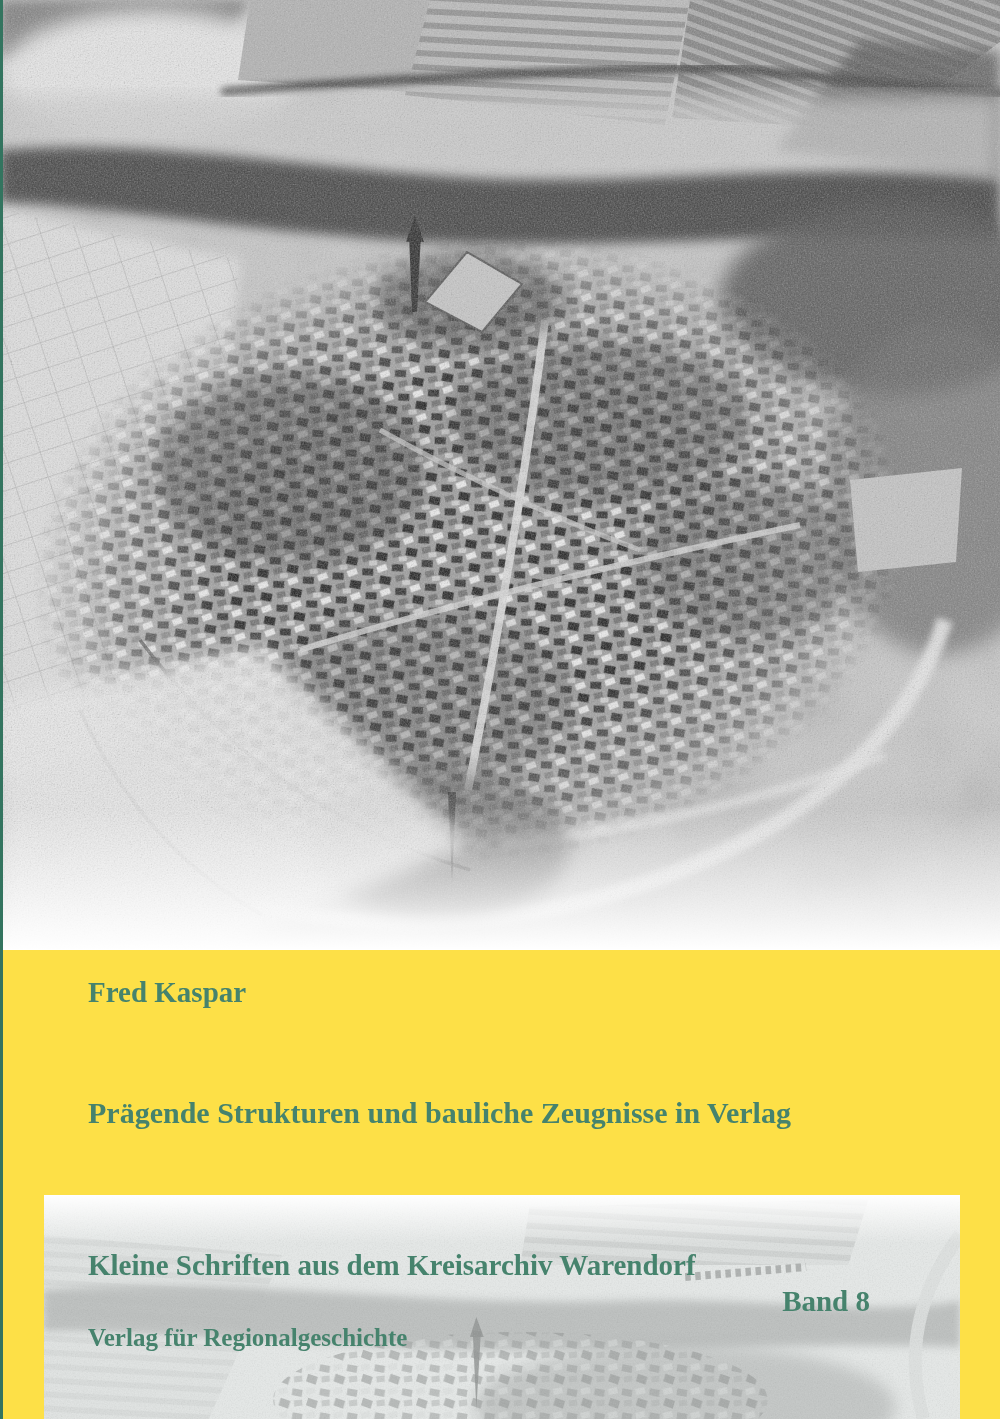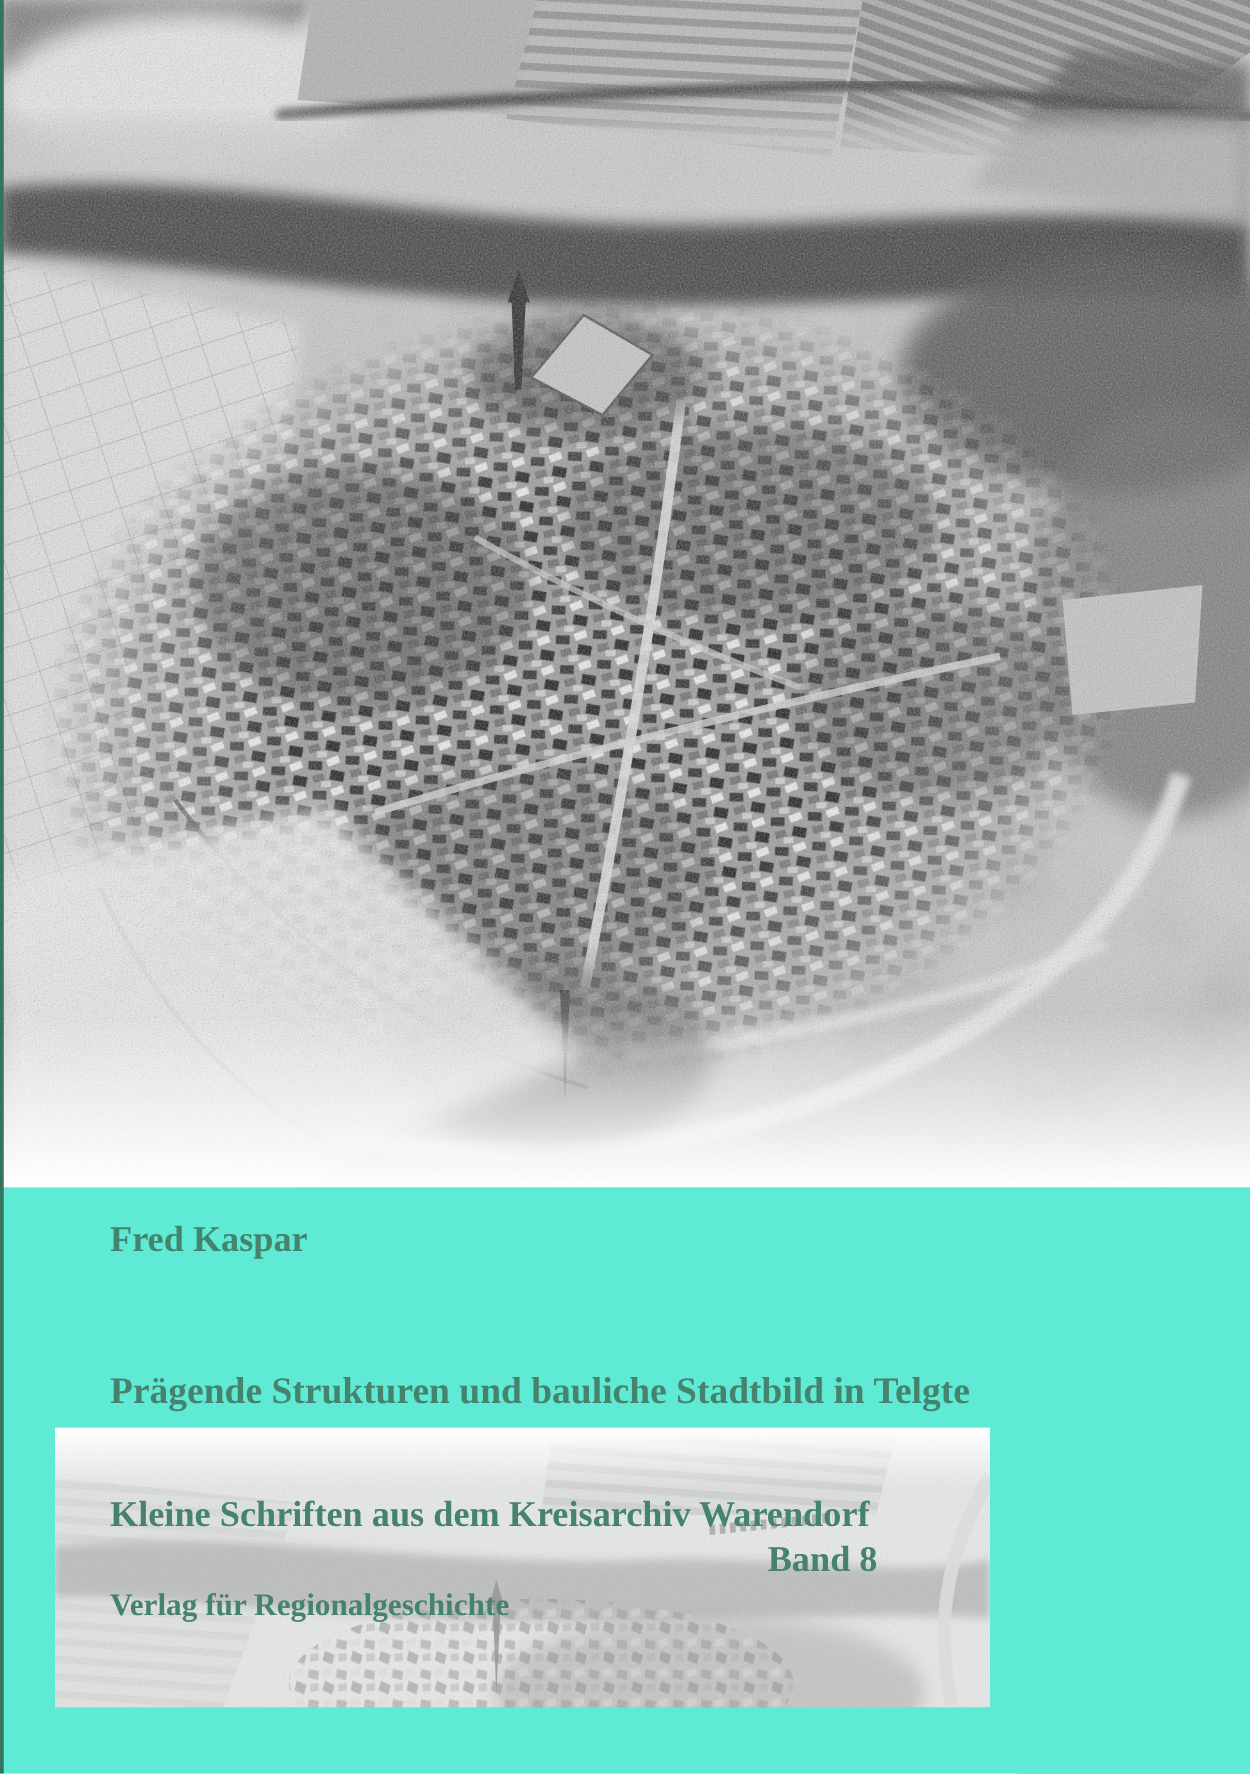--- a/index.html
+++ b/index.html
@@ -1,24 +1,24 @@
 <!DOCTYPE html>
 <html><head>
 <meta charset="utf-8">
 <style>
   :root { --green:#46836D; --spine:#33745F; }
   * { margin:0; padding:0; box-sizing:border-box; }
   html,body { background:#ffffff; }
   .cover {
     position:relative; width:1000px; height:1419px; margin:0 auto;
-    background:#5eead4; overflow:hidden;
+    background:#fde047; overflow:hidden;
     font-family:"Liberation Serif","DejaVu Serif",serif;
   }
   .photo-main { position:absolute; left:0; top:0; width:1000px; height:950px; }
-  .footer-band { position:absolute; left:0; top:1142px; width:792px; height:224px;padding-left:44px; }
+  .footer-band { position:absolute; left:0; top:1195px; width:960px; height:224px;padding-left:44px; }
   .photo-main svg, .footer-band > svg { display:block; width:100%; height:100%; }
   .spine-line { position:absolute; left:0; top:0; width:3px; height:100%; background:var(--spine); z-index:6; }
   .txt { color:var(--green); font-weight:bold; line-height:1.1; white-space:nowrap; }
   .text-author    { position:absolute; left:88px; top:977px;  font-size:29px; }
   .text-title     { position:absolute; left:88px; top:1033px; font-size:39px; letter-spacing:-0.4px; }
   .text-subtitle  { position:absolute; left:88px; top:1096px; font-size:30px; }
   .footer-series    { position:absolute; left:88px;  top:55px;  font-size:29px; z-index:3; }
   .footer-volume    { position:absolute; right:90px; top:55px;  font-size:29px; z-index:3;margin-top:36px; }
   .footer-publisher { position:absolute; left:88px;  top:129px; font-size:25px; z-index:3; }
 </style>
@@ -134,21 +134,21 @@
 
       <polygon points="0,700 260,645 470,845 220,950 0,950" fill="#ececec" opacity="0.9" filter="url(#blur10)"></polygon>
 
       <rect width="1000" height="950" filter="url(#grain)" opacity="0.45"></rect>
 
       <rect x="0" y="808" width="1000" height="142" fill="url(#bottomFade)"></rect>
     </svg>
   </div>
 
   <div class="txt text-author">Fred Kaspar</div>
-  <div class="txt text-subtitle">Prägende Strukturen und bauliche Stadtbild in Telgte</div>
+  <div class="txt text-subtitle">Prägende Strukturen und bauliche Zeugnisse in Verlag</div>
 
   <div class="footer-band">
     <svg viewBox="0 0 1000 224" preserveAspectRatio="none" aria-hidden="true">
       <defs>
         <filter id="fgrain" x="0" y="0" width="100%" height="100%">
           <feTurbulence type="fractalNoise" baseFrequency="0.7" numOctaves="3" seed="4" stitchTiles="stitch"></feTurbulence>
           <feColorMatrix type="saturate" values="0"></feColorMatrix>
         </filter>
         <filter id="fblur4">
             <feGaussianBlur stdDeviation="4"></feGaussianBlur>

